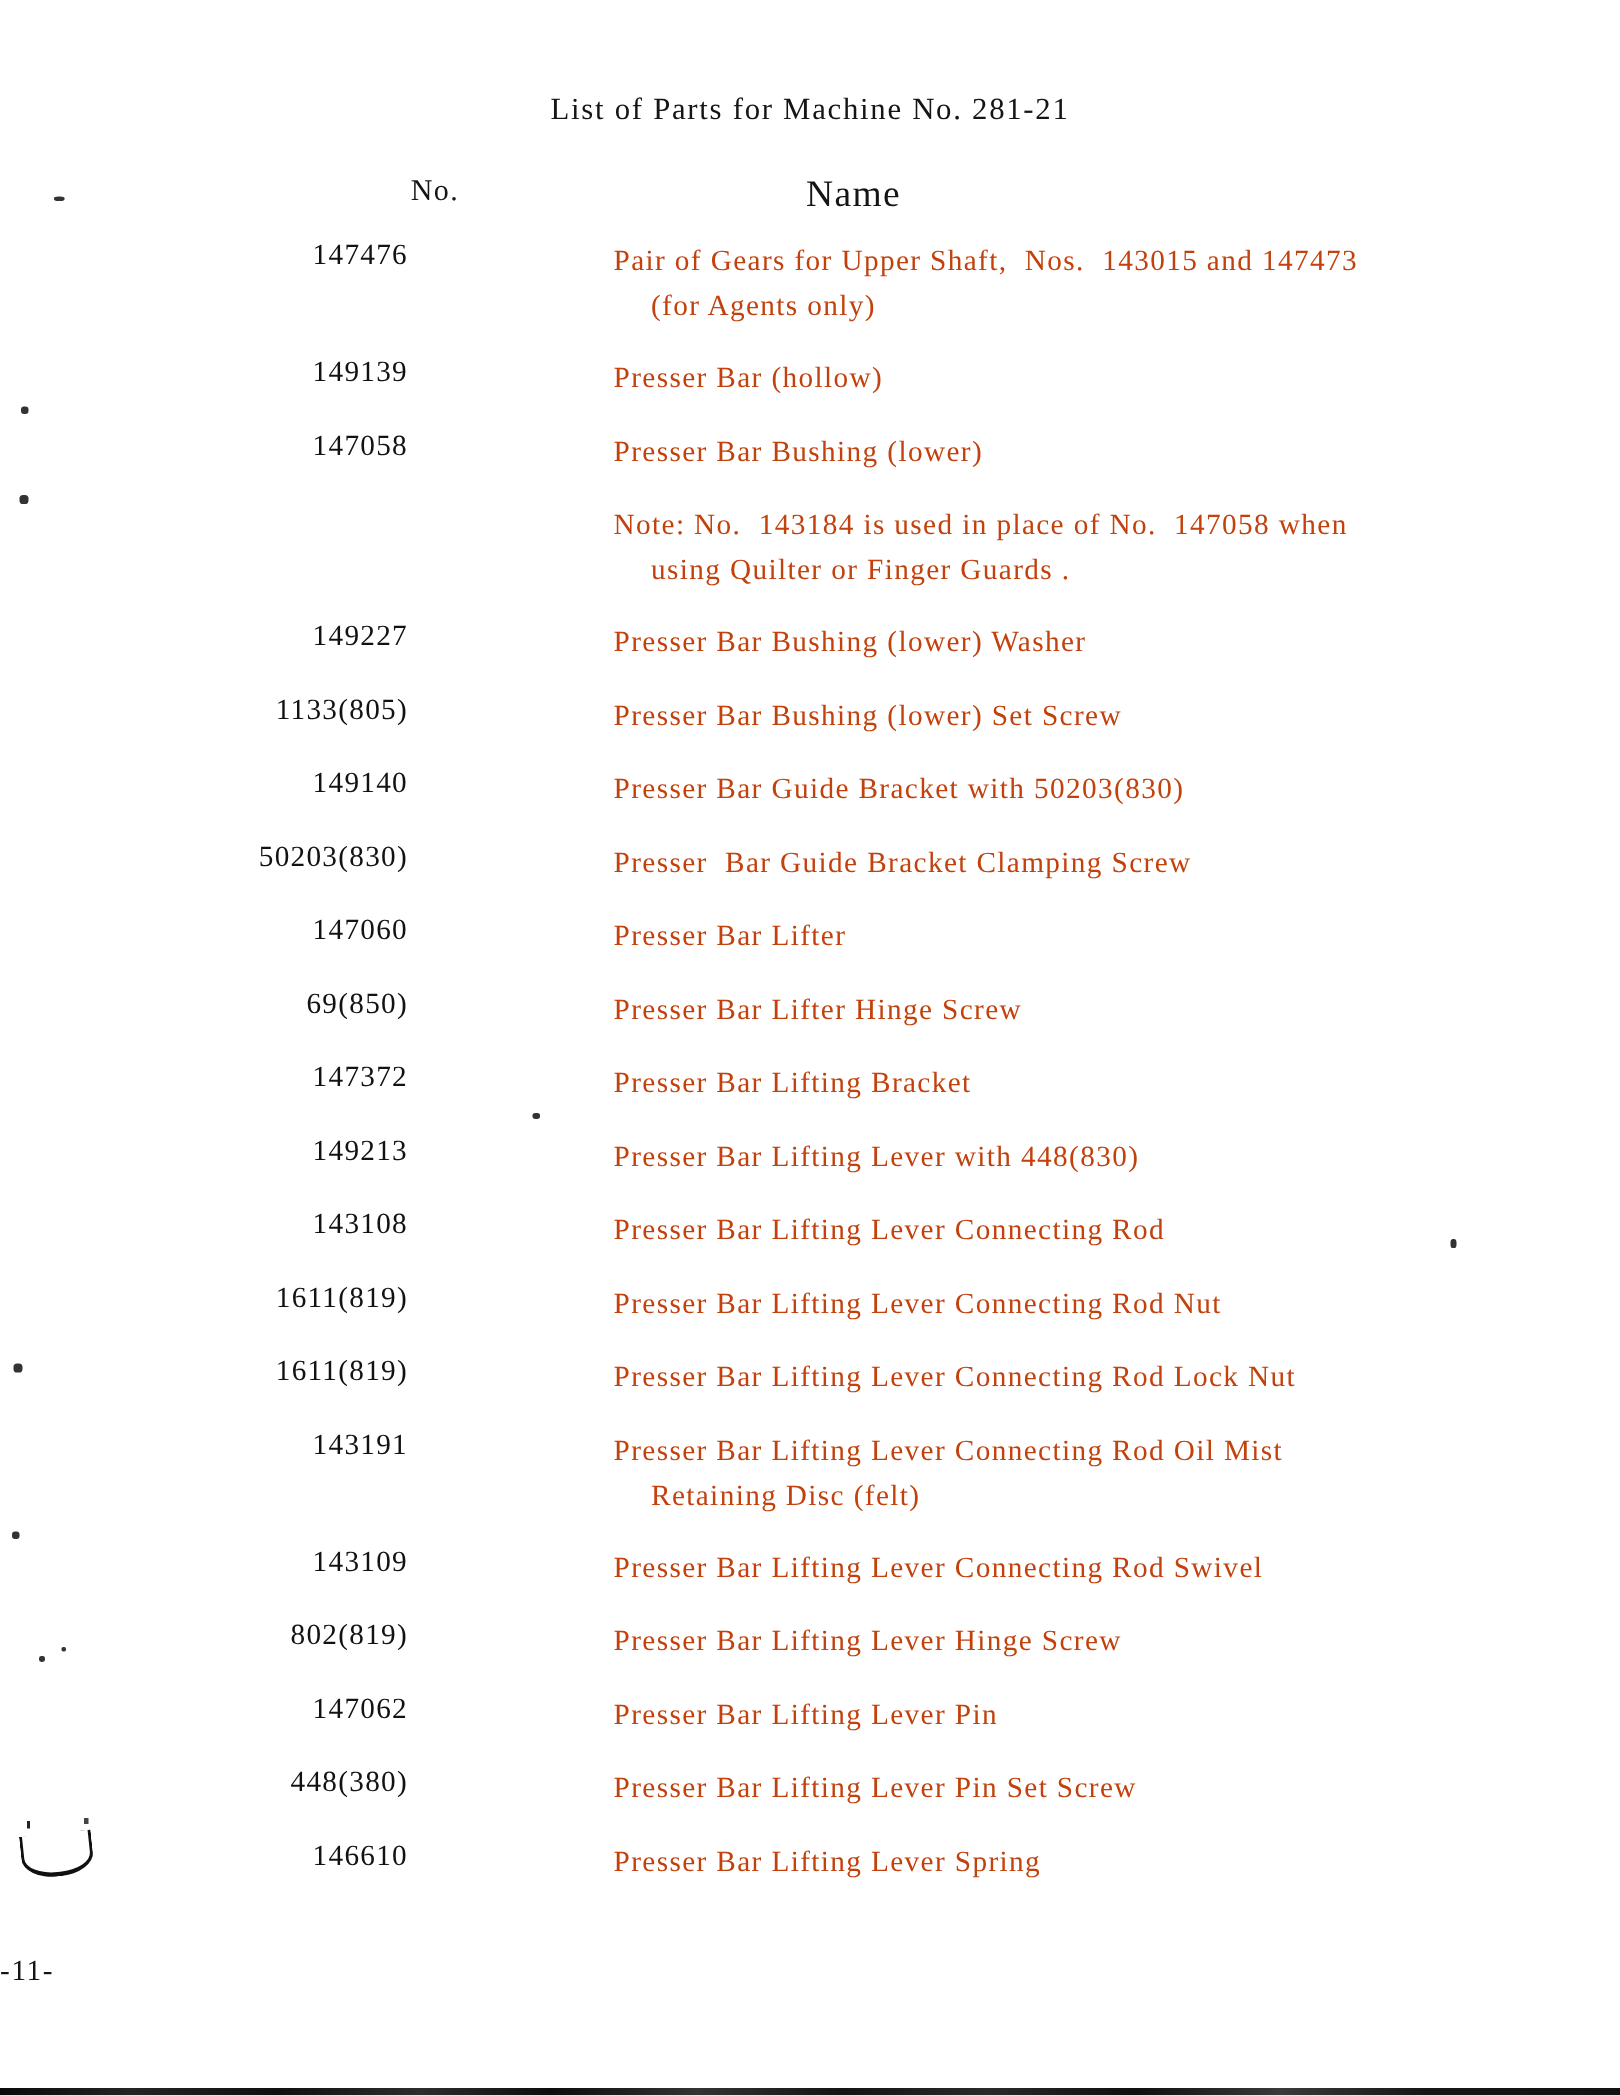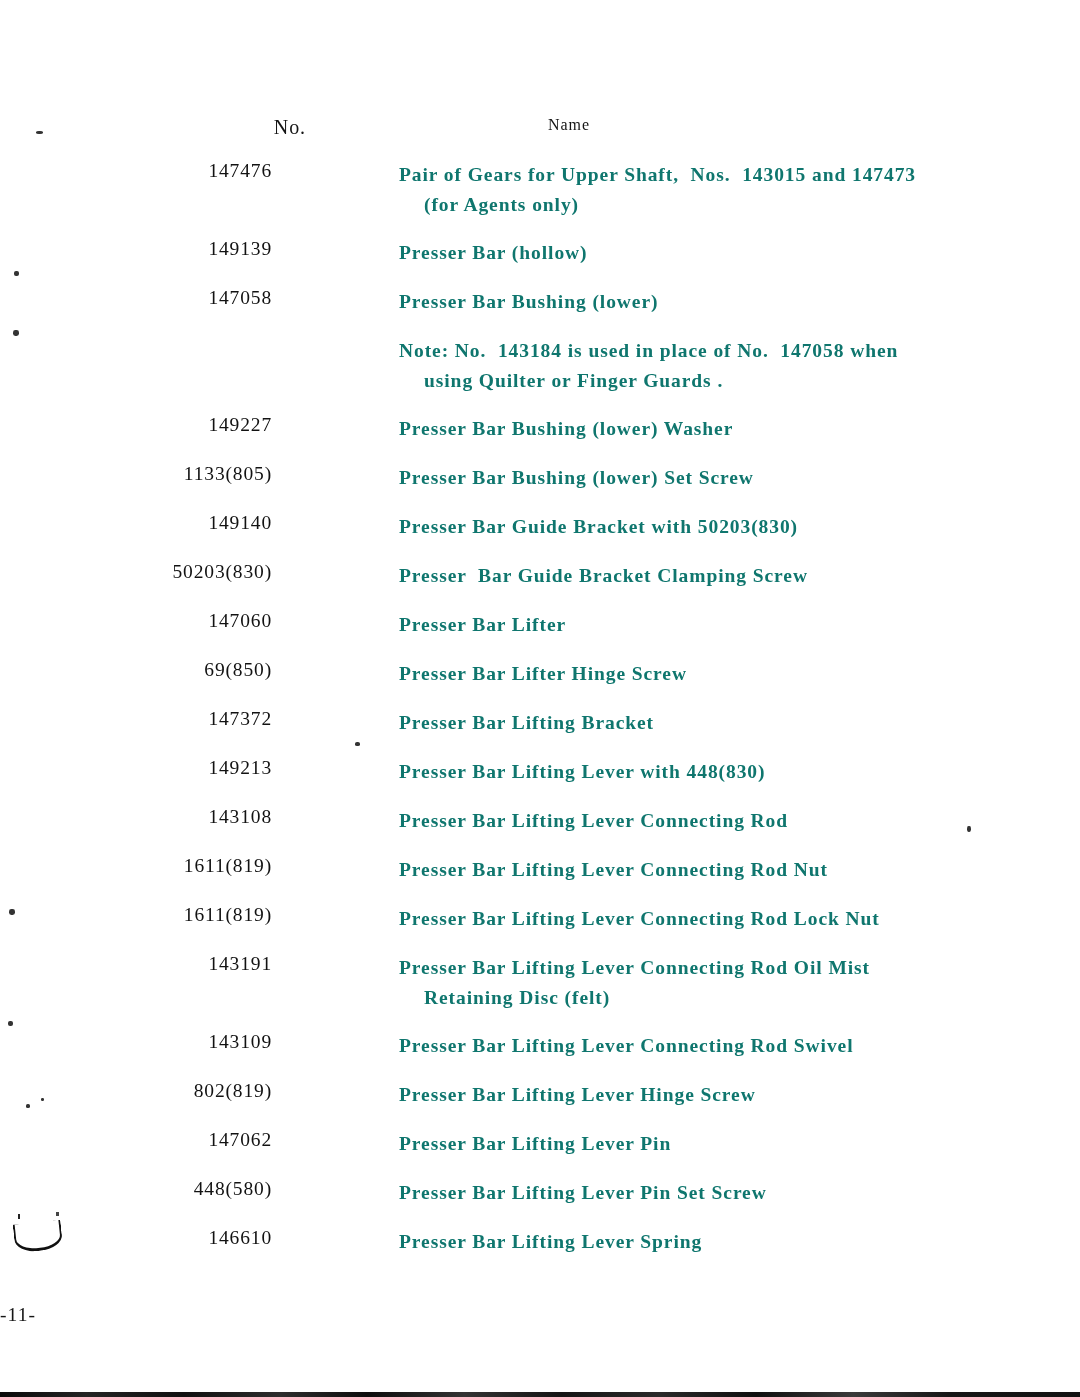--- a/index.html
+++ b/index.html
@@ -44,21 +44,21 @@
     letter-spacing: 0.9px;
     color: #151515;
     padding-left: 34px;
   }
   .col-head-name {
     position: absolute;
     top: 116px;
     left: 399px;
     width: 340px;
     text-align: center;
-    font-size: 16px;
+    font-size: 25px;
     letter-spacing: 0.9px;
     color: #151515;
   }
 
   
   #rows {
     position: absolute;
     top: 160px;
     left: 0;
     width: 1080px;
@@ -73,28 +73,27 @@
     top: 0;
     width: 272px;
     text-align: right;
     font-size: 19.5px;
     letter-spacing: 0.85px;
     color: #121212;
     white-space: pre;
   }
   .part-name {
     position: absolute;
-    left: 399px;
+    left: 409px;
     top: 0;
     width: 640px;
     font-size: 19.5px;
     letter-spacing: 0.92px;
     line-height: 30px;
-    color: #0f766e;
-    font-weight: bold;
+    color: #c2410c;
   }
   .name-line-1 { white-space: pre; display: block; }
   .name-line-2 {
     display: block;
     white-space: pre;
     padding-left: 25px;
   }
 
   
   .page-number {
@@ -153,20 +152,21 @@
     width: 3px;
     height: 4px;
     background: #444444;
   }
 </style>
 </head>
 <body>
 
 <div id="page">
 
+  <div class="doc-title">List of Parts for Machine No. 281-21</div>
 
   <div class="col-head-no">No.</div>
 
   <div class="col-head-name">Name</div>
 
   <div id="rows">
       <div class="part-row" style="height: 60px; margin-top: 0px;">
         <div class="part-no">147476</div>
         <div class="part-name">
           <span class="name-line-1">Pair of Gears for Upper Shaft,  Nos.  143015 and 147473</span>
@@ -277,21 +277,21 @@
           <span class="name-line-1">Presser Bar Lifting Lever Hinge Screw</span>
         </div>
       </div>
       <div class="part-row" style="height: 30px; margin-top: 19px;">
         <div class="part-no">147062</div>
         <div class="part-name">
           <span class="name-line-1">Presser Bar Lifting Lever Pin</span>
         </div>
       </div>
       <div class="part-row" style="height: 30px; margin-top: 19px;">
-        <div class="part-no">448(580)</div>
+        <div class="part-no">448(380)</div>
         <div class="part-name">
           <span class="name-line-1">Presser Bar Lifting Lever Pin Set Screw</span>
         </div>
       </div>
       <div class="part-row" style="height: 30px; margin-top: 19px;">
         <div class="part-no">146610</div>
         <div class="part-name">
           <span class="name-line-1">Presser Bar Lifting Lever Spring</span>
         </div>
       </div>

